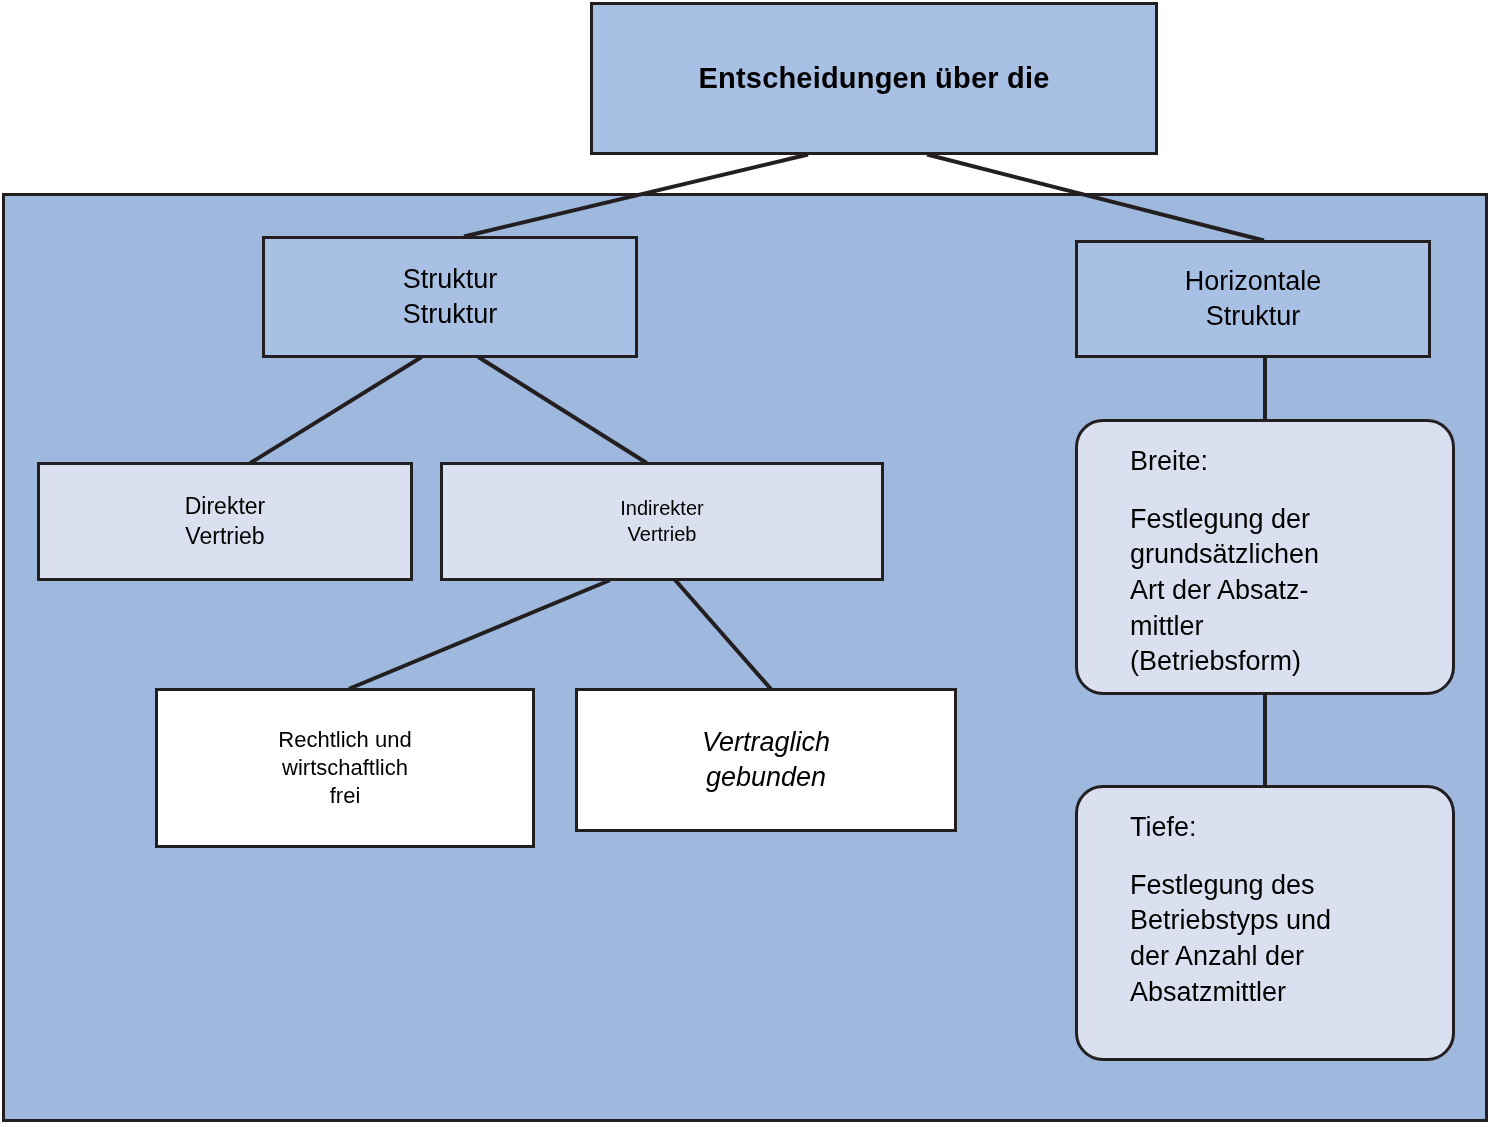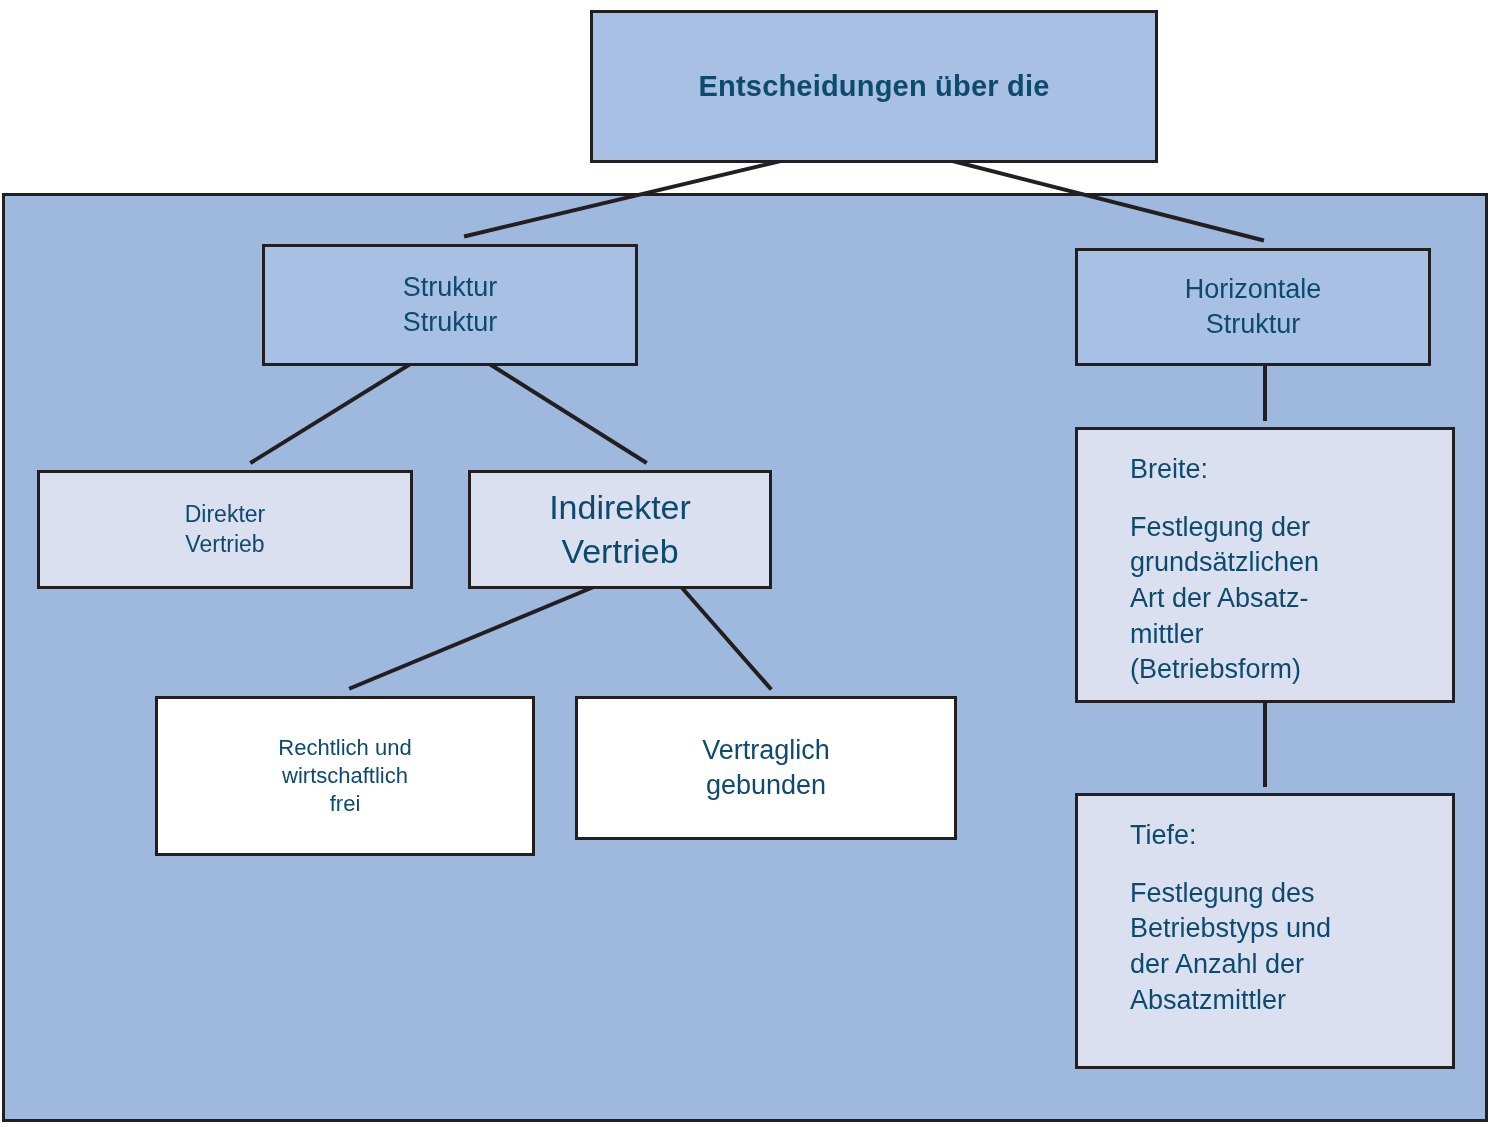--- a/index.html
+++ b/index.html
@@ -25,24 +25,23 @@
   }
   .node {
     position: absolute;
     box-sizing: border-box;
     border: 3px solid #231f20;
     display: flex;
     flex-direction: column;
     justify-content: center;
     align-items: center;
     text-align: center;
-    color: #0c4a6e;
+    color: #000000;
     line-height: 1.28;
     z-index: 3;
-    margin-top: 8px;
   }
   .node .line { display: block; white-space: pre; }
 
   
   .fill-mid   { background: #a8c0e3; }
   .fill-light { background: #dbe0f0; }
   .fill-white { background: #ffffff; }
 
   
   #node-title {
@@ -58,41 +57,43 @@
   #node-horizontale {
     left: 1075px; top: 240px; width: 356px; height: 118px;
     font-size: 27px;
   }
   
   #node-direkt {
     left: 37px; top: 462px; width: 376px; height: 119px;
     font-size: 23px;
   }
   #node-indirekt {
-    left: 468px; top: 462px; width: 304px; height: 119px;
-    font-size: 34px;
+    left: 440px; top: 462px; width: 444px; height: 119px;
+    font-size: 20px;
   }
   
   #node-frei {
     left: 155px; top: 688px; width: 380px; height: 160px;
     font-size: 22px;
     justify-content: center;
   }
   #node-vertraglich {
     left: 575px; top: 688px; width: 382px; height: 144px;
     font-size: 27px;
+    font-style: italic;
   }
   
   .detail {
     align-items: flex-start;
     justify-content: flex-start;
     text-align: left;
     padding: 22px 17px 0 52px;
     font-size: 27px;
     line-height: 1.32;
+    border-radius: 28px;
   }
   #node-breite {
     left: 1075px; top: 419px; width: 380px; height: 276px;
   }
   #node-tiefe {
     left: 1075px; top: 785px; width: 380px; height: 276px; text-align: right;
   }
   .detail .gap { height: 22px; }
 
   

